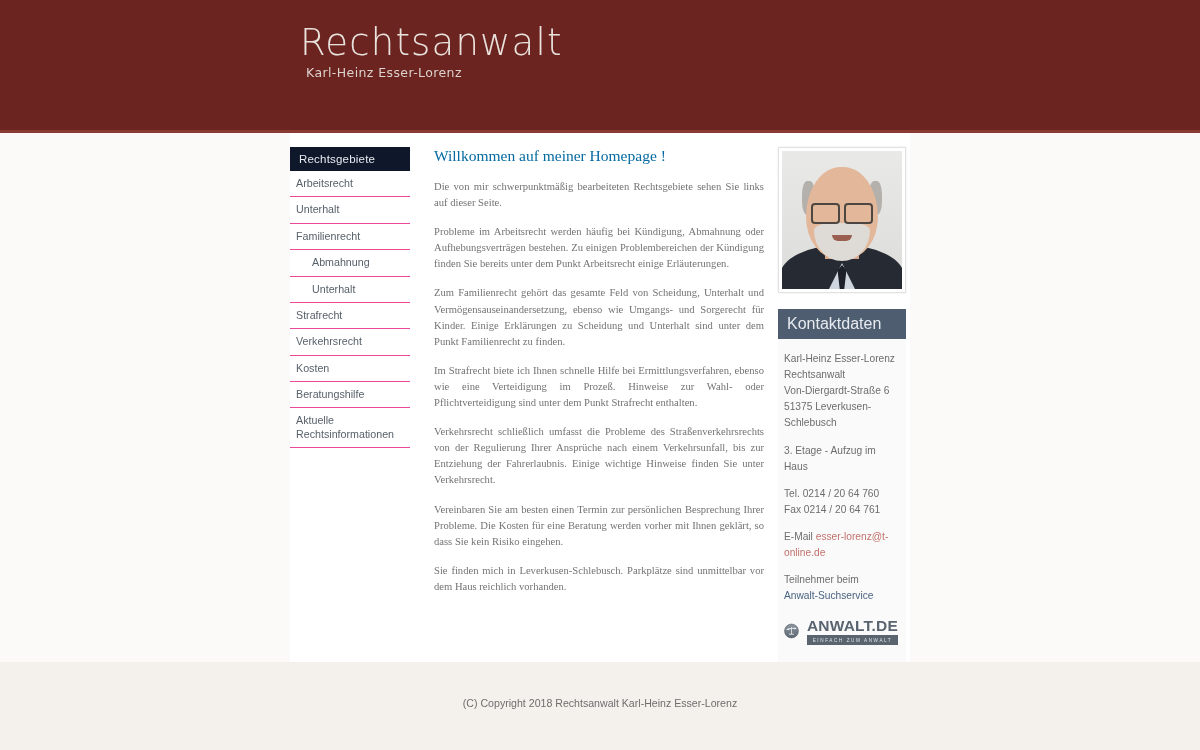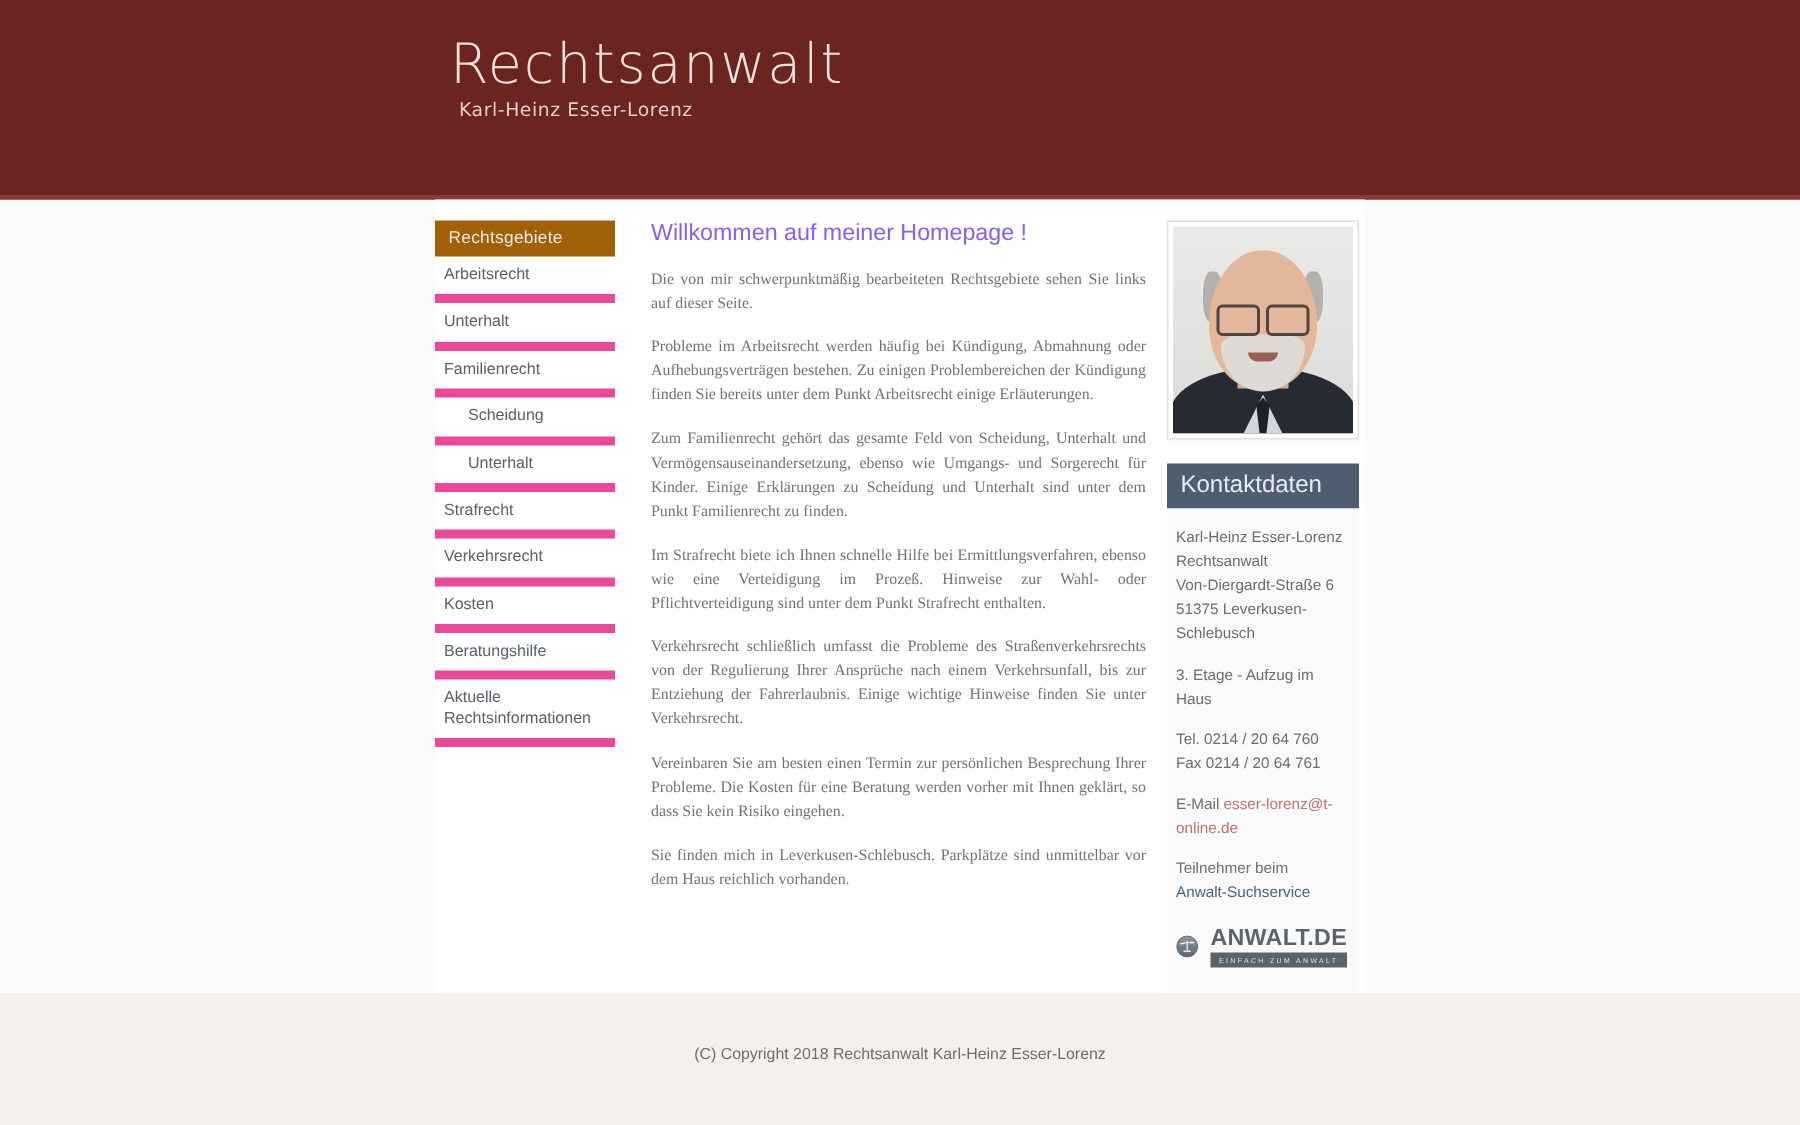--- a/index.html
+++ b/index.html
@@ -57,29 +57,29 @@
     padding: 14px 0 0 0;
   }
 
   
   .sidebar-left {
     width: 120px;
     flex: 0 0 120px;
     padding-left: 0px;
   }
   .panel-head {
-    background: #a16207;
+    background: #0f172a;
     color: #e7ebf0;
     font-size: 11.5px;
     padding: 6px 9px 6px 9px;
     letter-spacing: 0.2px;
   }
   .nav-list { list-style: none; margin: 0; padding: 0; }
   .nav-list li {
-    border-bottom: 6px solid #ec4899;
+    border-bottom: 1px solid #ec4899;
   }
   .nav-list li a {
     display: block;
     padding: 6px 2px 6px 6px;
     font-size: 10.7px;
     color: #58616b;
     text-decoration: none;
     line-height: 1.25;
   }
   .nav-list li.sub a {
@@ -87,22 +87,23 @@
   }
 
   
   .main-col {
     flex: 1 1 auto;
     padding: 0 14px 0 24px;
   }
   .main-title {
     font-size: 15.5px;
     font-weight: 400;
-    color: #8b5cf6;
+    color: #0369a1;
     margin: 0 0 14px 0;
+    font-family: Liberation Serif, serif;
   }
   .main-col p {
     font-size: 10.6px;
     line-height: 1.52;
     color: #737373;
     text-align: justify;
     margin: 0 0 13px 0;
     font-family: Liberation Serif, serif;
   }
 
@@ -278,21 +279,21 @@
         <li>
             <a href="#">Arbeitsrecht</a>
           </li>
         <li>
             <a href="#">Unterhalt</a>
           </li>
         <li>
             <a href="#">Familienrecht</a>
           </li>
         <li class="sub">
-            <a href="#">Scheidung</a>
+            <a href="#">Abmahnung</a>
           </li>
         <li class="sub">
             <a href="#">Unterhalt</a>
           </li>
         <li>
             <a href="#">Strafrecht</a>
           </li>
         <li>
             <a href="#">Verkehrsrecht</a>
           </li>

